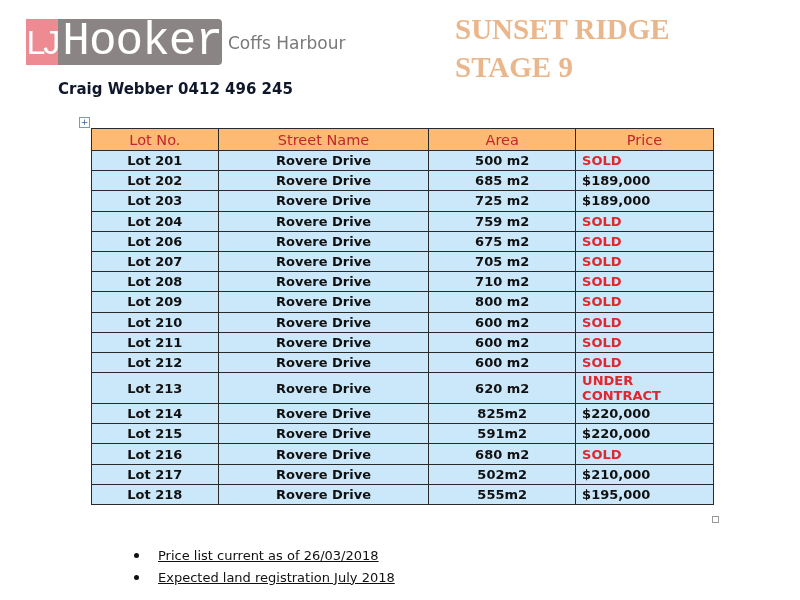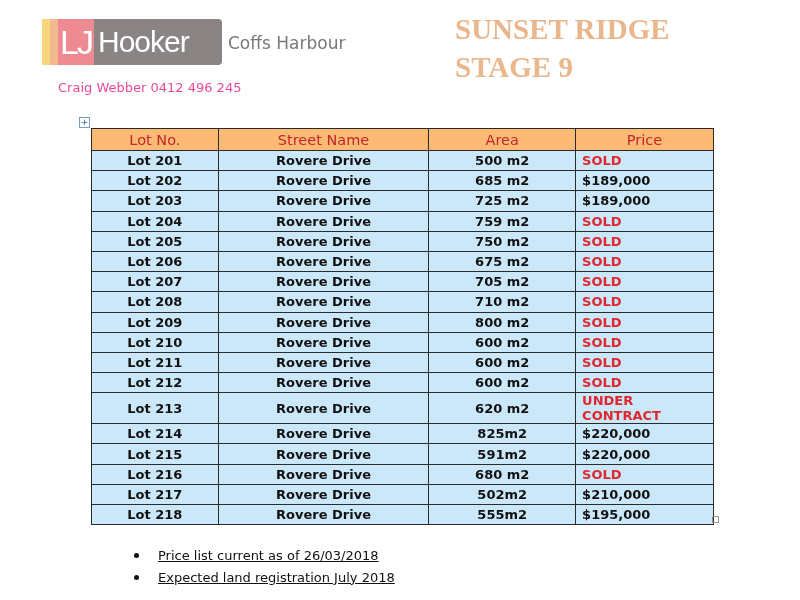--- a/index.html
+++ b/index.html
@@ -1,23 +1,23 @@
 <!DOCTYPE html>
 <html><head>
 <meta charset="utf-8">
 <style>
   html, body { margin:0; padding:0; background:#fff; }
   body { width:800px; height:600px; position:relative; overflow:hidden; font-family:"DejaVu Sans", sans-serif; }
   .logo { position:absolute; left:42px; top:19px; height:46px; width:180px; display:flex;justify-content:flex-end; }
   .logo .s1 { width:8px; background:#f8d77c; }
   .logo .s2 { width:8px; background:#f4b890; }
   .logo .lj { width:36px; background:#ee8a92; color:#fff; font-family:"Liberation Sans", sans-serif; font-size:34px; line-height:46px; text-align:center; letter-spacing:-2px; }
-  .logo .hk { flex:1; background:#8a8584; color:#fff; font-family:Liberation Sans, sans-serif; font-size:30px; line-height:46px; padding-left:4px; border-radius:0 4px 4px 0; letter-spacing:-1px; }
+  .logo .hk { flex:1; background:#8a8584; color:#fff; font-family:Liberation Mono, monospace; font-size:46px; line-height:46px; padding-left:4px; border-radius:0 4px 4px 0; letter-spacing:-1px; }
   .office { position:absolute; left:228px; top:33px; font-size:17px; color:#7b7878; font-family:"DejaVu Sans", sans-serif; }
-  .agent { position:absolute; left:58px; top:80px; font-size:13px; color:#ec4899; font-weight:normal; }
+  .agent { position:absolute; left:58px; top:80px; font-size:15px; color:#0f172a; font-weight:bold; }
   .title { position:absolute; left:455px; top:10px; width:285px; font-family:"Liberation Serif", serif; font-weight:bold; font-size:29px; color:#eab68b; line-height:38px; }
   .handle { position:absolute; left:79px; top:117px; width:9px; height:9px; border:1px solid #7a9ac0; font-size:9px; line-height:9px; text-align:center; color:#3a62a0; }
   table { position:absolute; left:91px; top:128px; border-collapse:collapse; width:623px; }
   td, th { border:1px solid #2a2a2a; height:19.2px; padding:0; font-size:13px; font-weight:bold; font-family:"DejaVu Sans", sans-serif; }
   th { background:#fdba74; color:#c0272d; font-weight:normal; font-size:14.5px; height:21px; }
   td { background:#cbe8fa; color:#111; text-align:center; }
   td.price { text-align:left; padding-left:6px;margin-left:15px; }
   td.price.red { color:#e0262e; }
   .c1 { width:126px; } .c2 { width:210px; } .c3 { width:146px; } .c4 { width:137px; }
   .resize { position:absolute; left:712px; top:516px; width:5px; height:5px; border:1px solid #999; }
@@ -69,26 +69,20 @@
       <tr>
         <td>Lot 203</td>
         <td>Rovere Drive</td>
         <td>725 m2</td>
         <td class="price">$189,000</td>
       </tr>
       <tr>
         <td>Lot 204</td>
         <td>Rovere Drive</td>
         <td>759 m2</td>
-        <td class="price red">SOLD</td>
-      </tr>
-      <tr>
-        <td>Lot 205</td>
-        <td>Rovere Drive</td>
-        <td>750 m2</td>
         <td class="price red">SOLD</td>
       </tr>
       <tr>
         <td>Lot 206</td>
         <td>Rovere Drive</td>
         <td>675 m2</td>
         <td class="price red">SOLD</td>
       </tr>
       <tr>
         <td>Lot 207</td>

